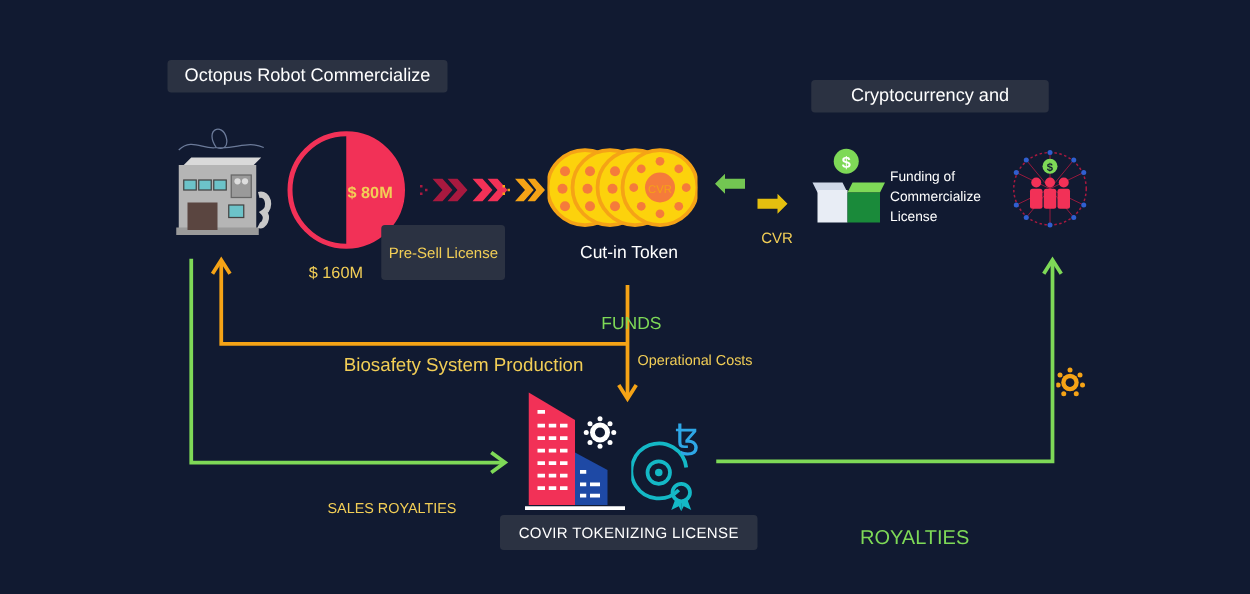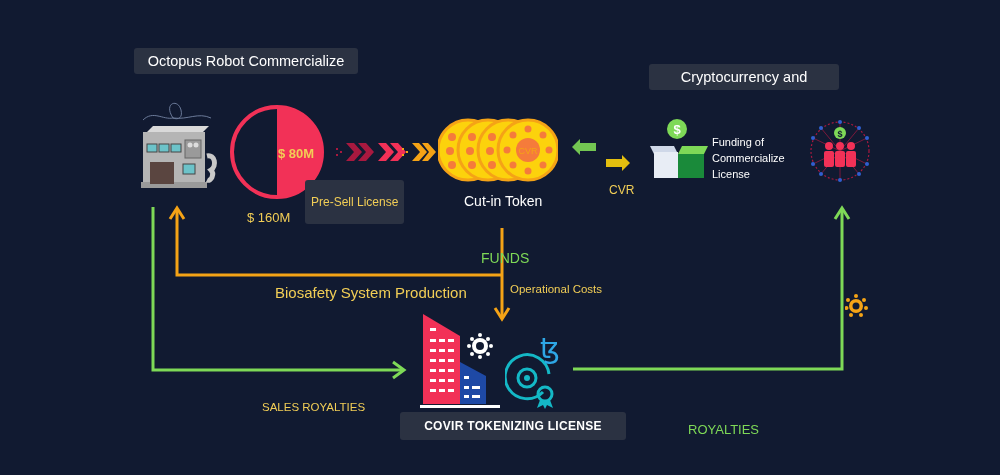--- a/index.html
+++ b/index.html
@@ -168,21 +168,21 @@
     <circle cx="33" cy="28" r="4"></circle>
       <rect x="28" y="33" width="10" height="16" rx="2"></rect>
     <circle cx="44" cy="28" r="4"></circle>
       <rect x="39" y="33" width="10" height="16" rx="2"></rect>
   </g>
 </svg>
 
 <div class="abs lbl yellow" style="left:239px;top:284px;font-size:15px;margin-left:36px;">Biosafety System Production</div>
 <div class="abs lbl yellow" style="left:510px;top:283px;font-size:11.5px;text-align:center;">Operational Costs</div>
 <div class="abs lbl yellow" style="left:262px;top:401px;font-size:11.5px;">SALES ROYALTIES</div>
-<div class="abs lbl green" style="left:688px;top:379px;font-size:13px;">ROYALTIES</div>
+<div class="abs lbl green" style="left:688px;top:379px;font-size:16px;">ROYALTIES</div>
 
 <svg class="abs" style="left:845px;top:288px;" width="24" height="30" viewBox="0 0 24 30">
   <circle cx="11" cy="18" r="7" fill="#f5a316"></circle>
   <g fill="#f5a316">
       <circle cx="11" cy="8" r="2"></circle>
       <circle cx="19" cy="12" r="2"></circle>
       <circle cx="21" cy="20" r="2"></circle>
       <circle cx="16" cy="27" r="2"></circle>
       <circle cx="6" cy="27" r="2"></circle>
       <circle cx="1.5" cy="20" r="2"></circle>
@@ -240,13 +240,13 @@
 <svg class="abs" style="left:505px;top:338px;" width="70" height="72" viewBox="0 0 70 72">
   <path d="M38 54 A22 22 0 1 1 44 36" fill="none" stroke="#14b8c6" stroke-width="3"></path>
   <circle cx="22" cy="40" r="9" fill="none" stroke="#14b8c6" stroke-width="3"></circle>
   <circle cx="22" cy="40" r="3" fill="#14b8c6"></circle>
   <circle cx="40" cy="56" r="7" fill="none" stroke="#14b8c6" stroke-width="3"></circle>
   <polygon points="35,62 32,70 38,67 40,71 40,62" fill="#14b8c6"></polygon>
   <polygon points="45,62 48,70 42,67 40,71 40,62" fill="#14b8c6"></polygon>
 </svg>
 <div class="abs" style="left:540px;top:335px;font-size:28px;color:#2ea7e6;font-family:'DejaVu Sans', sans-serif;line-height:28px;">ꜩ</div>
 
-<div class="abs box" style="left:400px;top:412px;width:226px;height:28px;line-height:28px;font-size:12px;letter-spacing:0.3px;font-weight:bold;">COVIR TOKENIZING LICENSE</div>
+<div class="abs box" style="left:400px;top:412px;width:206px;height:28px;line-height:28px;font-size:12px;letter-spacing:0.3px;">COVIR TOKENIZING LICENSE</div>
 
 </body></html>

